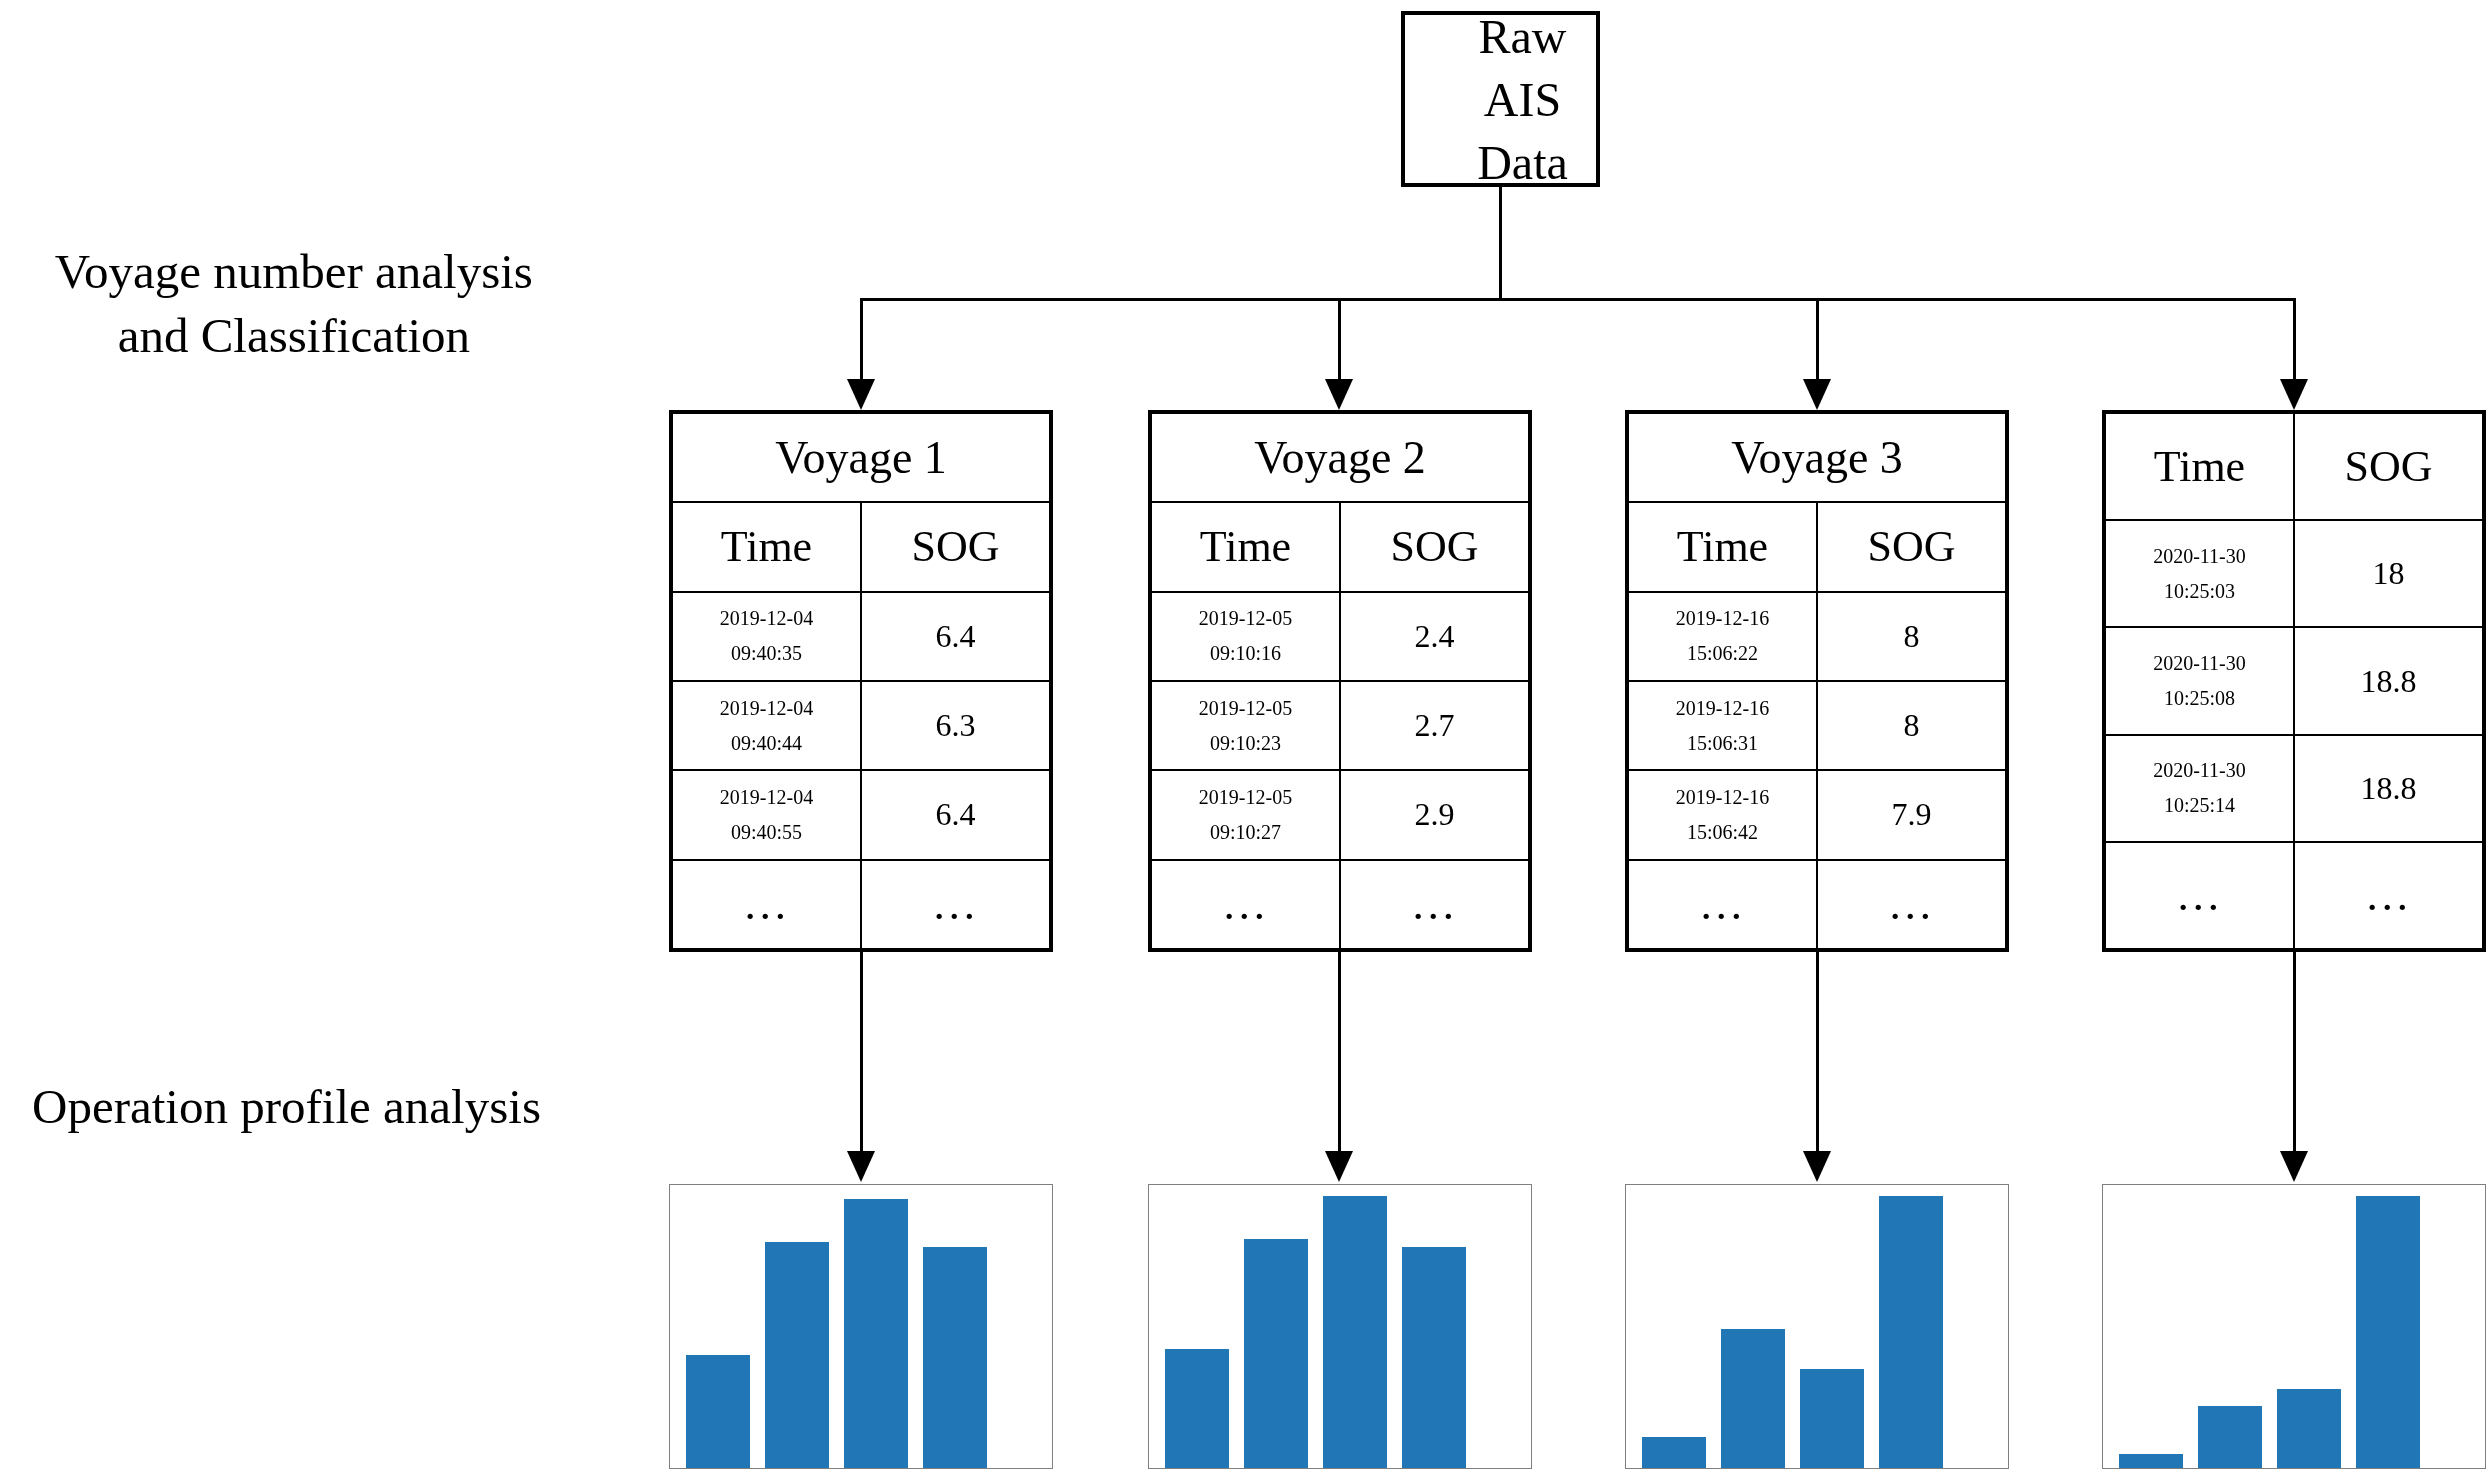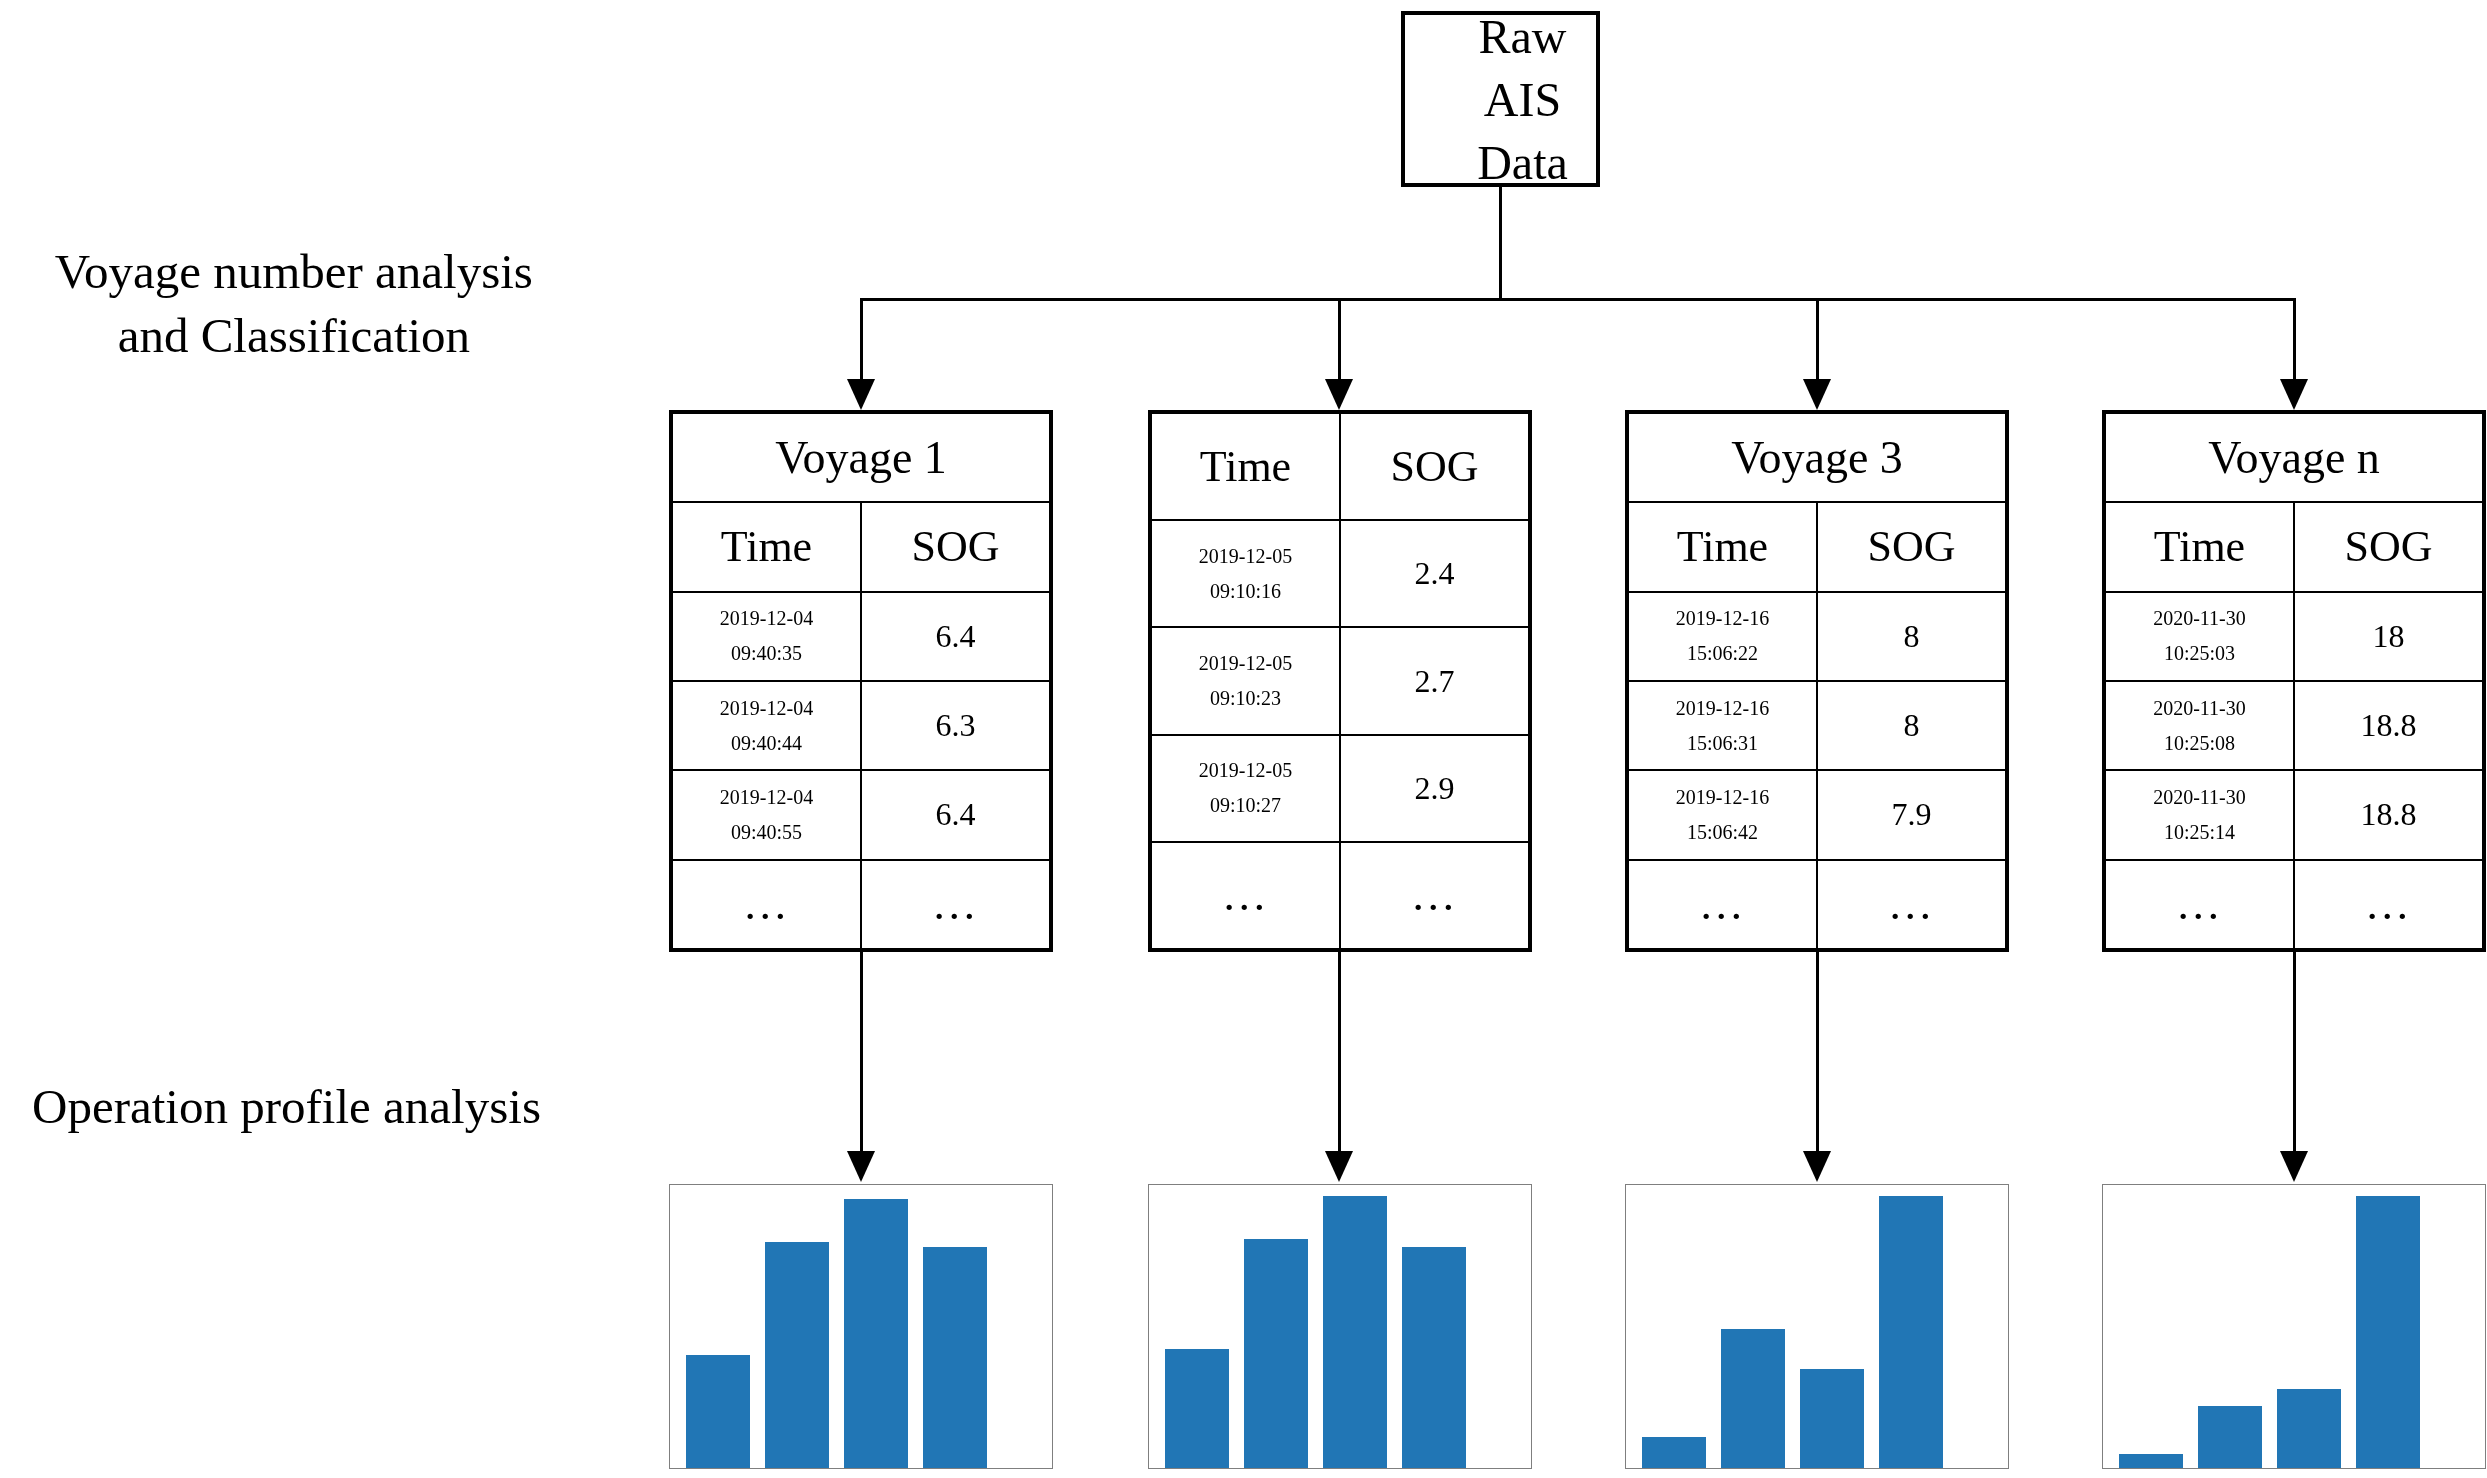--- a/index.html
+++ b/index.html
@@ -147,20 +147,21 @@
       </div>
       <div class="cell sog val">6.4</div>
     </div>
     <div class="trow ellrow">
       <div class="cell time">…</div>
       <div class="cell sog">…</div>
     </div>
   </div>
 
   <div class="vtable t2">
+    <div class="trow title">Voyage 2</div>
     <div class="trow head">
       <div class="cell time">Time</div>
       <div class="cell sog">SOG</div>
     </div>
     <div class="trow">
       <div class="cell time dt">
         <div>2019-12-05</div>
         <div>09:10:16</div>
       </div>
       <div class="cell sog val">2.4</div>
@@ -212,21 +213,20 @@
       </div>
       <div class="cell sog val">7.9</div>
     </div>
     <div class="trow ellrow">
       <div class="cell time">…</div>
       <div class="cell sog">…</div>
     </div>
   </div>
 
   <div class="vtable t4">
-    <div class="trow title">Voyage n</div>
     <div class="trow head">
       <div class="cell time">Time</div>
       <div class="cell sog">SOG</div>
     </div>
     <div class="trow">
       <div class="cell time dt">
         <div>2020-11-30</div>
         <div>10:25:03</div>
       </div>
       <div class="cell sog val">18</div>

